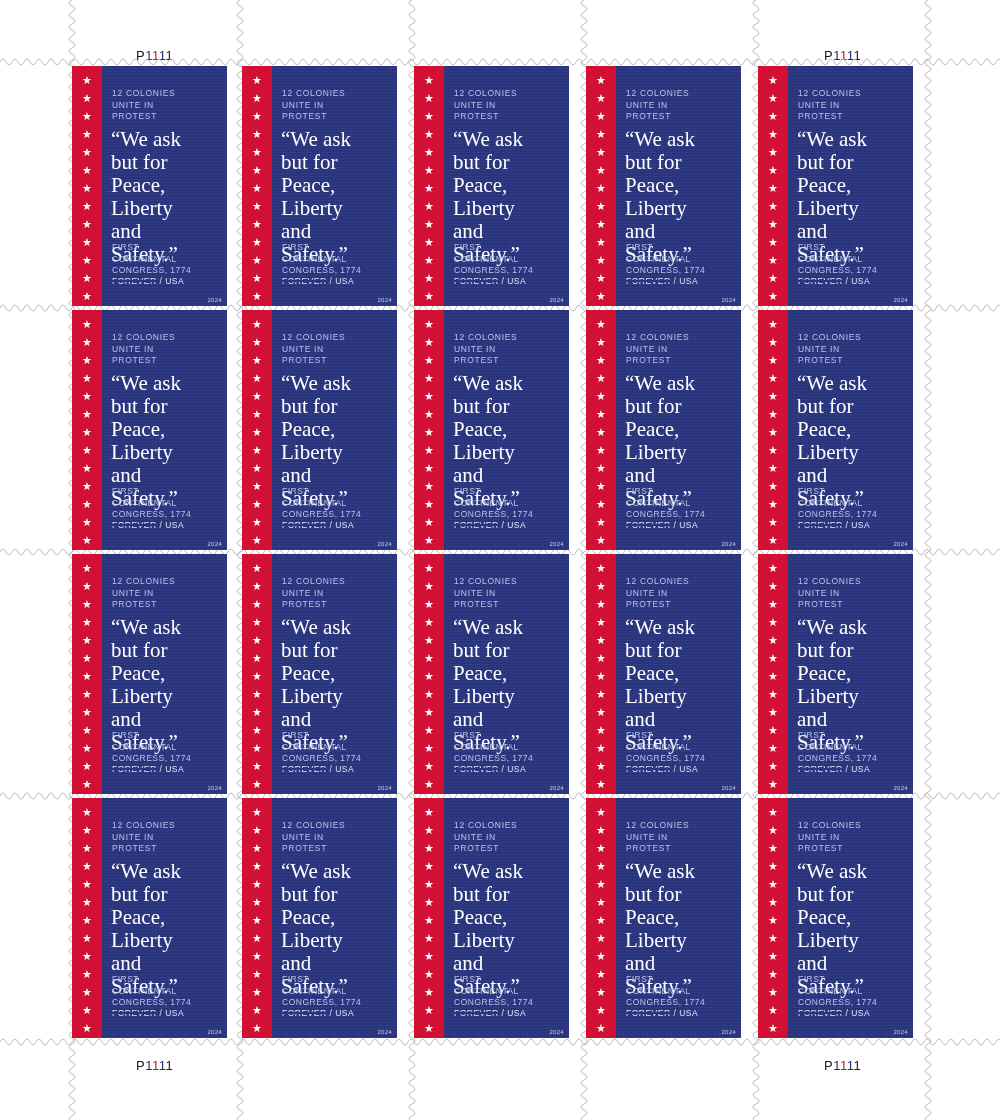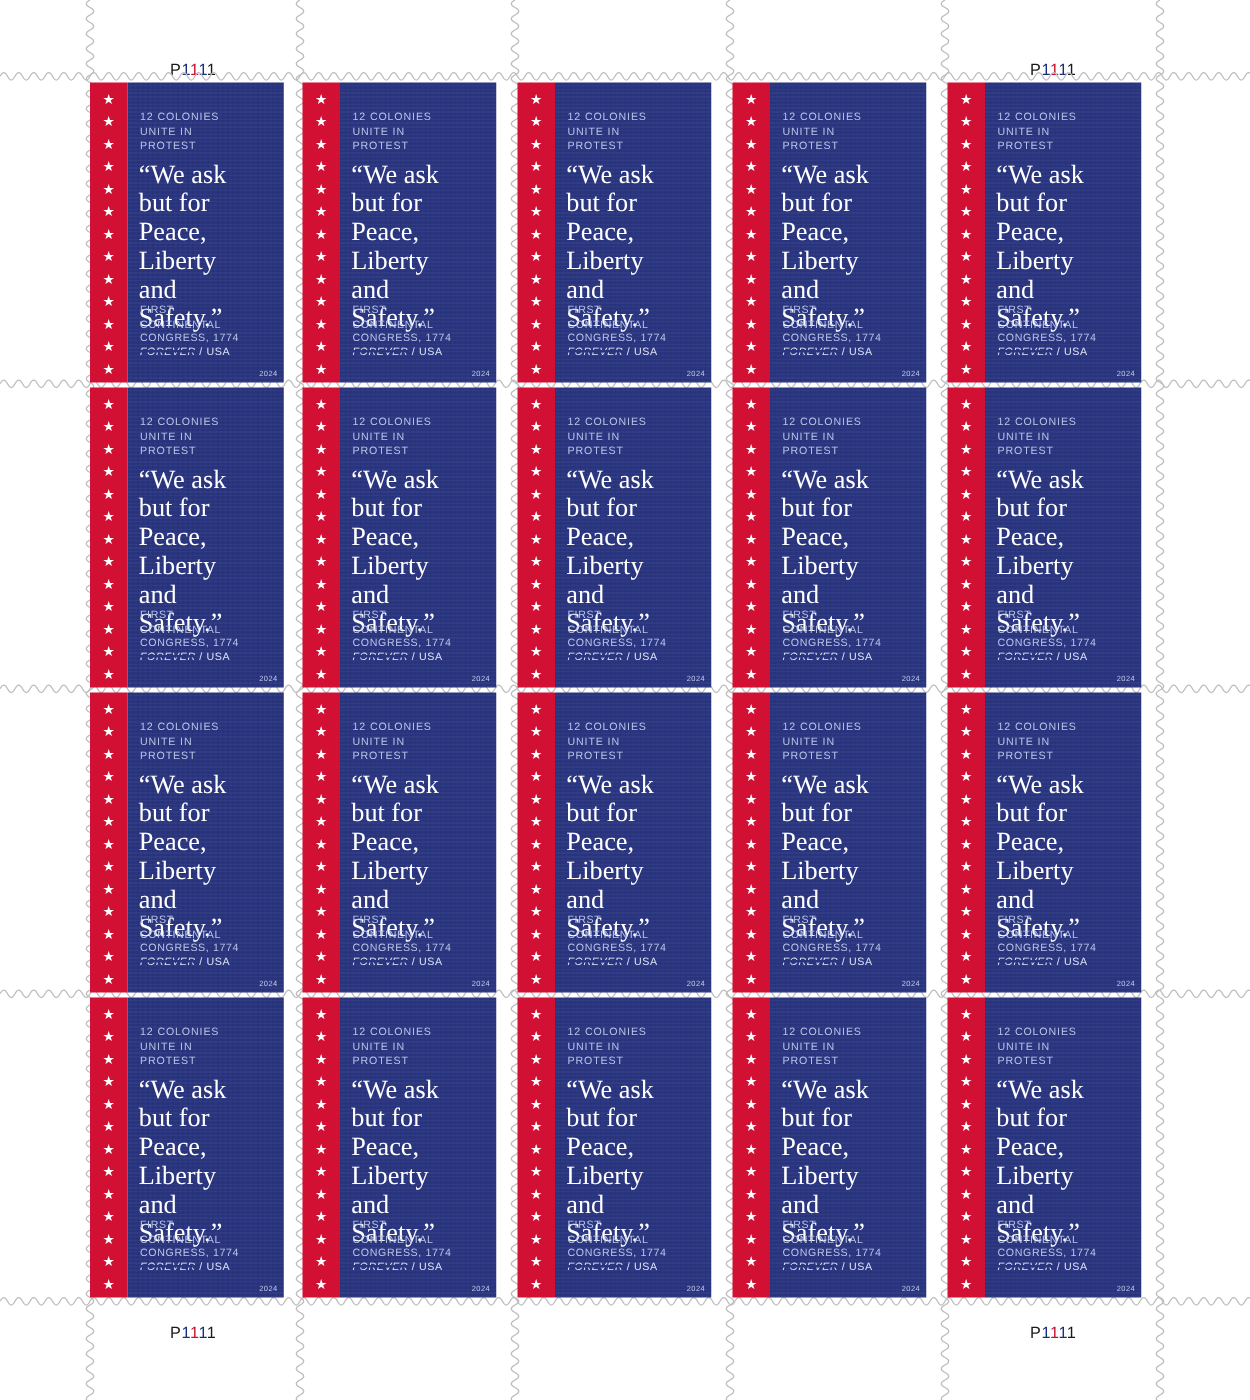--- a/index.html
+++ b/index.html
@@ -149,21 +149,20 @@
     font-family: "Liberation Sans", sans-serif;
     font-size: 8.5px;
     letter-spacing: 0.5px;
     color: #dfe5f7;
     text-transform: uppercase;
   }
   .denom .forever {
     text-decoration: line-through;
     text-decoration-color: #2a3580;
     text-decoration-thickness: 1.5px;
-    font-style: italic;
   }
 
   .year {
     position: absolute;
     right: 5px;
     bottom: 3px;
     font-family: "Liberation Sans", sans-serif;
     font-size: 6px;
     letter-spacing: 0.3px;
     color: #c3cbe8;

